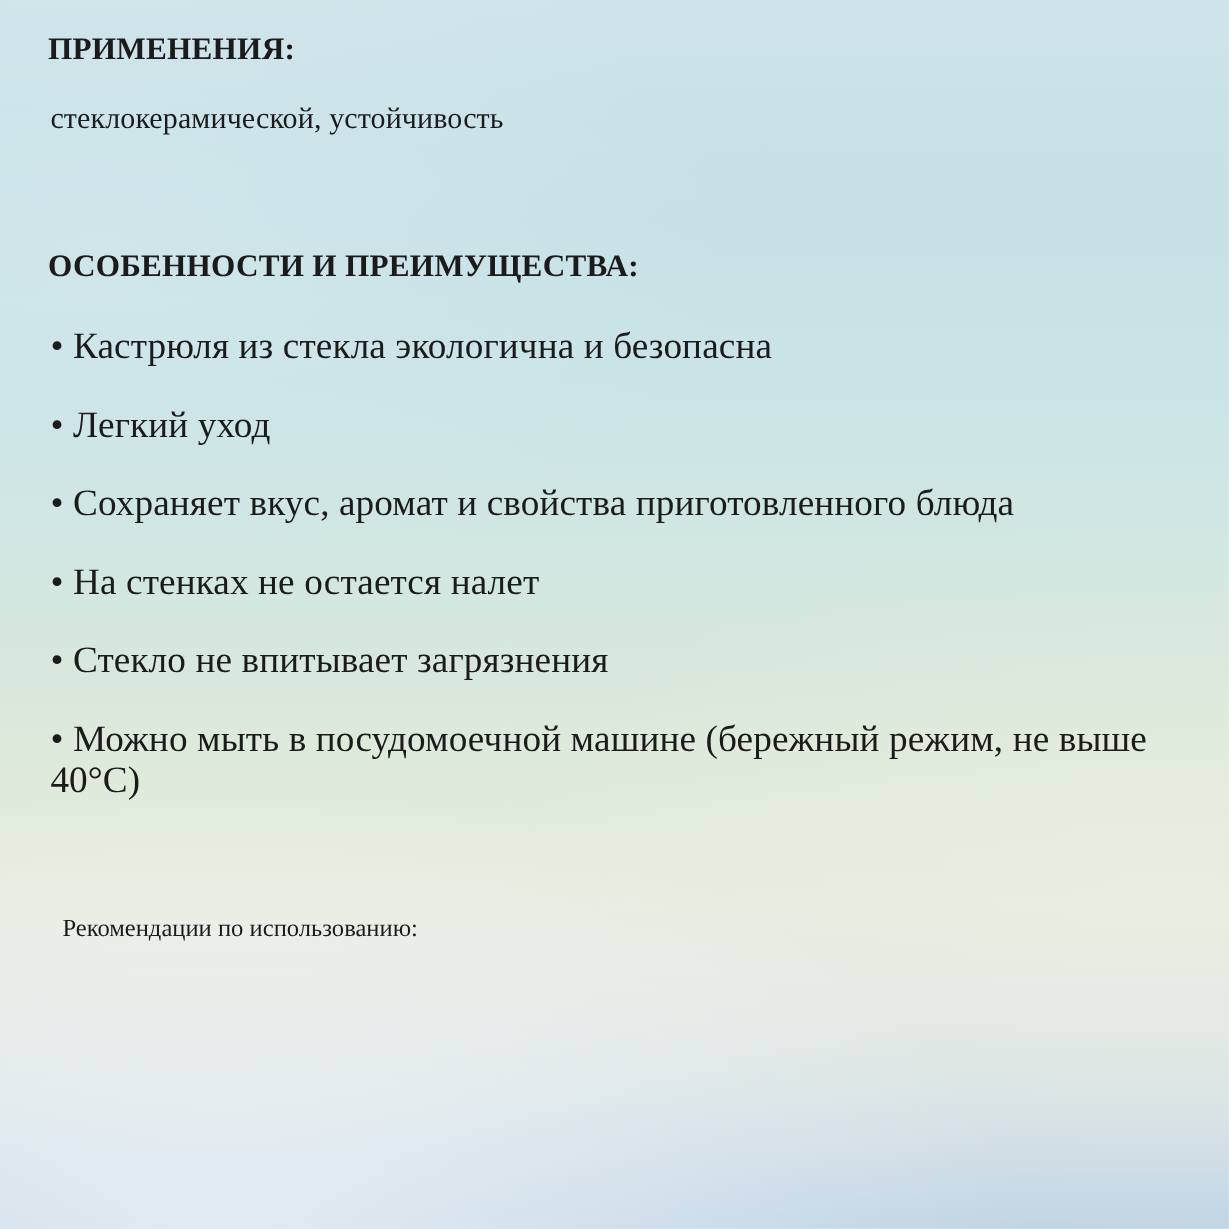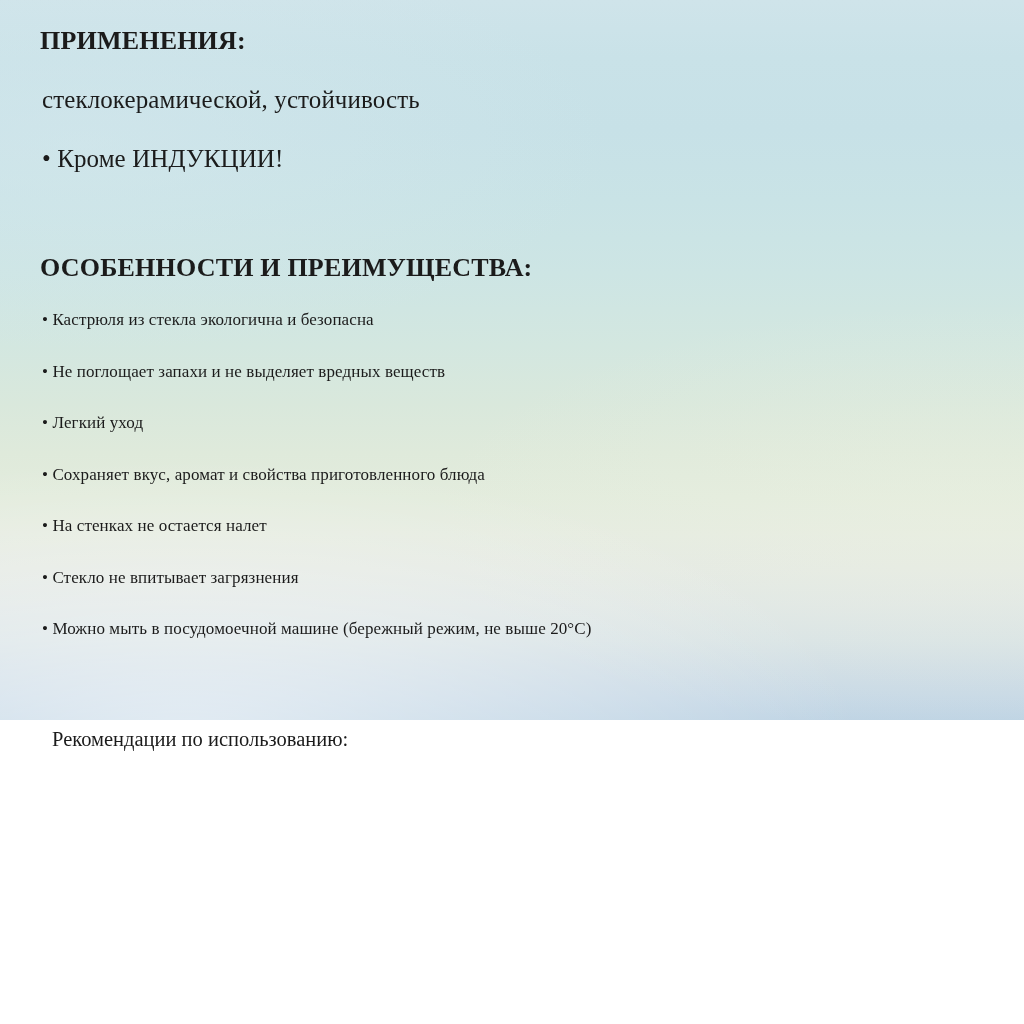--- a/index.html
+++ b/index.html
@@ -9,21 +9,21 @@
   body {
     width: 1024px;
     height: 1024px;
     overflow: hidden;
     font-family: "Liberation Serif", "DejaVu Serif", serif;
     color: #1b1b1b;
   }
   .page {
     position: relative;
     width: 1024px;
-    height: 720px;
+    height: 1024px;
     box-sizing: border-box;
     background:
       linear-gradient(180deg,
         #cfe4ea 0%,
         #c9e2e8 8%,
         #c7e1e7 18%,
         #c9e3e6 28%,
         #cde5e4 38%,
         #d3e7e0 48%,
         #d9e8dc 56%,
@@ -66,28 +66,28 @@
     letter-spacing: 0.1px;
     white-space: pre-wrap;
   }
   .block-applications .line {
     margin-left: 2px;
   }
   .gap-lg {
     height: 46px;
   }
   .block-features {
-    margin-top: 3px;
+    margin-top: 16px;
   }
   .block-features .section-title {
     font-size: 26px;
     line-height: 36px;
   }
   .block-features .line {
-    font-size: 17px;
+    font-size: 31px;
     line-height: 34.5px;
     margin-left: 2px;
   }
   .gap-md {
     height: 40px;
   }
   .rec-title {
     font-size: 20.5px;
     line-height: 30px;
     margin-left: 12px;
@@ -95,34 +95,32 @@
 </style>
 </head>
 <body>
 
 <div class="page">
   <div class="content">
 
     <section class="block-applications">
       <h1 class="section-title">ПРИМЕНЕНИЯ:</h1>
       <p class="line">стеклокерамической, устойчивость</p>
-      <p class="line">• Кроме ИНДУКЦИИ!</p>
     </section>
 
     <div class="gap-lg"></div>
 
     <section class="block-features">
       <h1 class="section-title">ОСОБЕННОСТИ И ПРЕИМУЩЕСТВА:</h1>
       <p class="line">• Кастрюля из стекла экологична и безопасна</p>
-      <p class="line">• Не поглощает запахи и не выделяет вредных веществ</p>
       <p class="line">• Легкий уход</p>
       <p class="line">• Сохраняет вкус, аромат и свойства приготовленного блюда</p>
       <p class="line">• На стенках не остается налет</p>
       <p class="line">• Стекло не впитывает загрязнения</p>
-      <p class="line">• Можно мыть в посудомоечной машине (бережный режим, не выше 20°C)</p>
+      <p class="line">• Можно мыть в посудомоечной машине (бережный режим, не выше 40°C)</p>
     </section>
 
     <div class="gap-md"></div>
 
     <section class="block-recommendations">
       <p class="rec-title">Рекомендации по использованию:</p>
 
     </section>
 
   </div>

